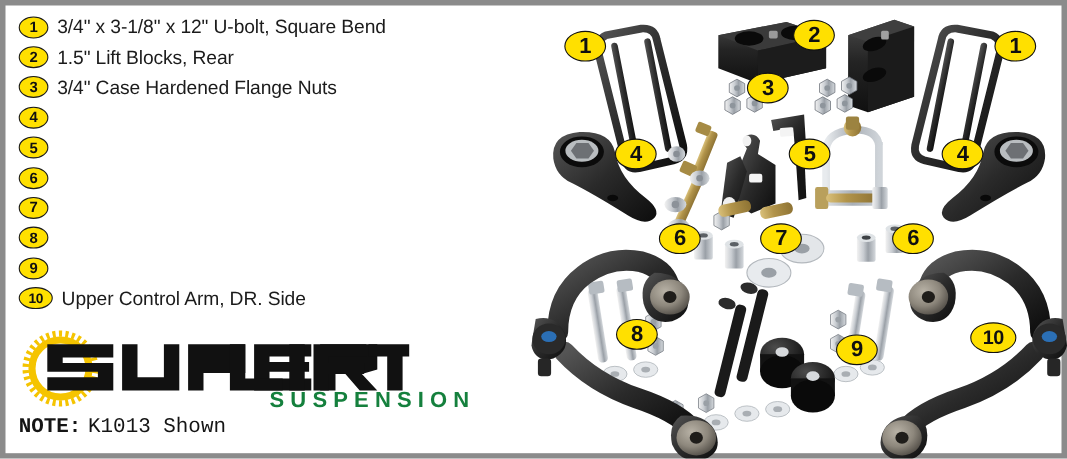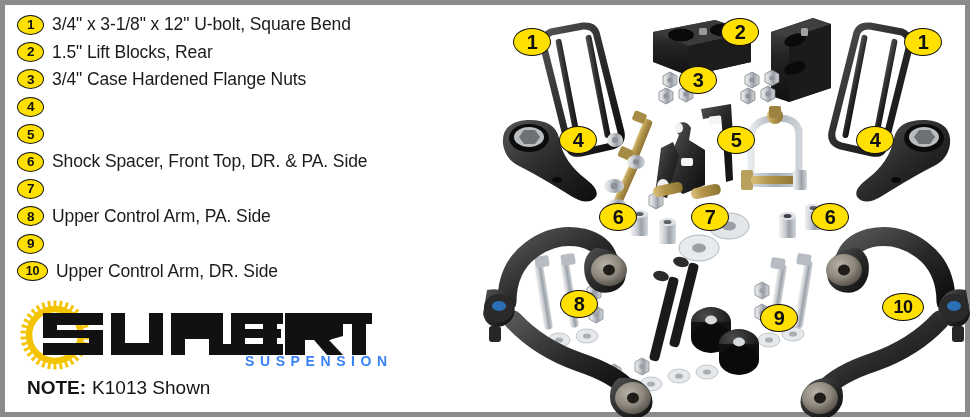--- a/index.html
+++ b/index.html
@@ -81,25 +81,26 @@
   }
   #wordmark {
     position: absolute;
     left: 22px;
     top: 6px;
     width: 350px;
     height: 66px;
   }
   #note {
     position: absolute;
-    left: 22px;
+    left: 12px;
     top: 372px;
     font-size: 19px;
     color: #151515;
     white-space: nowrap;
+    font-family: Liberation Mono, monospace;
   }
   #note b { font-weight: 700; }
   #note span.reg { font-weight: 400; }
 
   
   #photo {
     position: absolute;
     left: 478px;
     top: 5px;
     width: 487px;
@@ -147,28 +148,26 @@
         <div class="legend-text">3/4" Case Hardened Flange Nuts</div>
       </div>
       <div class="legend-row">
         <div class="badge">4</div>
       </div>
       <div class="legend-row">
         <div class="badge">5</div>
       </div>
       <div class="legend-row">
         <div class="badge">6</div>
-        <div class="legend-text">Shock Spacer, Front Top, DR. &amp; PA. Side</div>
       </div>
       <div class="legend-row">
         <div class="badge">7</div>
       </div>
       <div class="legend-row">
         <div class="badge">8</div>
-        <div class="legend-text">Upper Control Arm, PA. Side</div>
       </div>
       <div class="legend-row">
         <div class="badge">9</div>
       </div>
       <div class="legend-row">
         <div class="badge wide">10</div>
         <div class="legend-text">Upper Control Arm, DR. Side</div>
       </div>
     </div>
 
@@ -208,21 +207,21 @@
 
           <path d="M2,10 L16,10 L16,41 L50,41 L50,52 L2,52 Z"></path>
 
           <path d="M56,10 L70,10 L70,52 L56,52 Z"></path>
 
           <path d="M78,10 L126,10 L126,21 L92,21 L92,27 L124,27 L124,37 L92,37 L92,52 L78,52 Z"></path>
 
           <path d="M128,10 L176,10 L176,21 L159,21 L159,52 L145,52 L145,21 L128,21 Z"></path>
         </g>
       </svg>
-      <div style="position:absolute;left:226px;top:56px;font-size:14px;font-weight:700;letter-spacing:5.6px;color:#3b82f6;">SUSPENSION</div>
+      <div style="position:absolute;left:226px;top:56px;font-size:20px;font-weight:700;letter-spacing:5.6px;color:#15803d;">SUSPENSION</div>
     </div>
 
     <div id="note">
       <b>NOTE:</b><span class="reg" style="margin-left:6px">K1013 Shown</span>
     </div>
 
     <div id="photo">
       <svg width="487" height="407" viewBox="0 0 487 407">
         <defs>
           <linearGradient id="blk" x1="0" y1="0" x2="0" y2="1">

